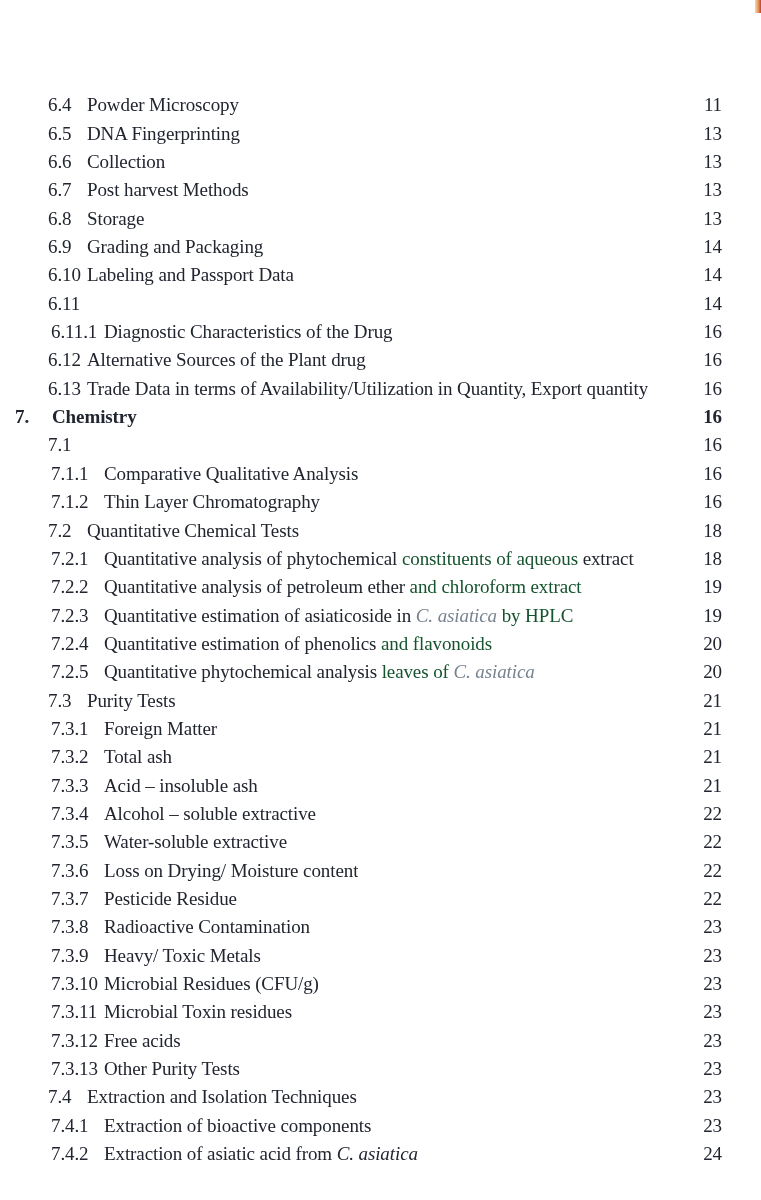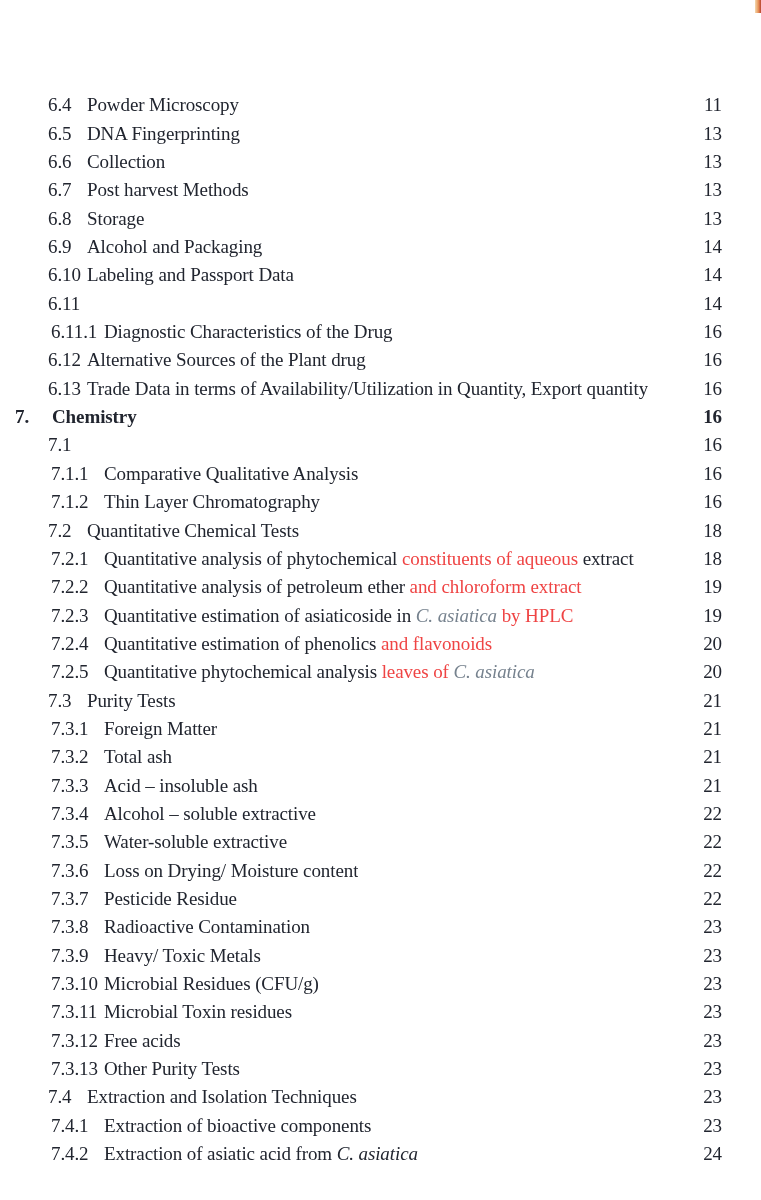--- a/index.html
+++ b/index.html
@@ -40,21 +40,21 @@
     letter-spacing: -0.1px;
     white-space: nowrap;
   }
   .row.bold { font-weight: 700; }
   .num { display: inline-block; flex: 0 0 auto; }
   .lvl0 .num { margin-left: 15px; min-width: 37px; }
   .lvl1 .num { margin-left: 48px; min-width: 39px; }
   .lvl2 .num { margin-left: 51px; min-width: 53px; }
   .label { flex: 0 1 auto; overflow: hidden; }
   .pagenum { margin-left: auto; flex: 0 0 auto; padding-left: 8px; }
-  .seg-faded { color: #ef4444; }
+  .seg-faded { color: #14532d; }
   .seg-italic { font-style: italic; }
   .seg-faded-italic { font-style: italic; color: #76828e; }
 </style>
 </head>
 <body>
 
 <div class="page">
   <div class="bookmark-edge"></div>
   <div class="toc">
       <div class="row lvl1">
@@ -77,21 +77,21 @@
         <span class="label"><span>Post harvest Methods</span></span>
         <span class="pagenum">13</span>
       </div>
       <div class="row lvl1">
         <span class="num">6.8</span>
         <span class="label"><span>Storage</span></span>
         <span class="pagenum">13</span>
       </div>
       <div class="row lvl1">
         <span class="num">6.9</span>
-        <span class="label"><span>Alcohol and Packaging</span></span>
+        <span class="label"><span>Grading and Packaging</span></span>
         <span class="pagenum">14</span>
       </div>
       <div class="row lvl1">
         <span class="num">6.10</span>
         <span class="label"><span>Labeling and Passport Data</span></span>
         <span class="pagenum">14</span>
       </div>
       <div class="row lvl1">
         <span class="num">6.11</span>
         <span class="pagenum">14</span>

